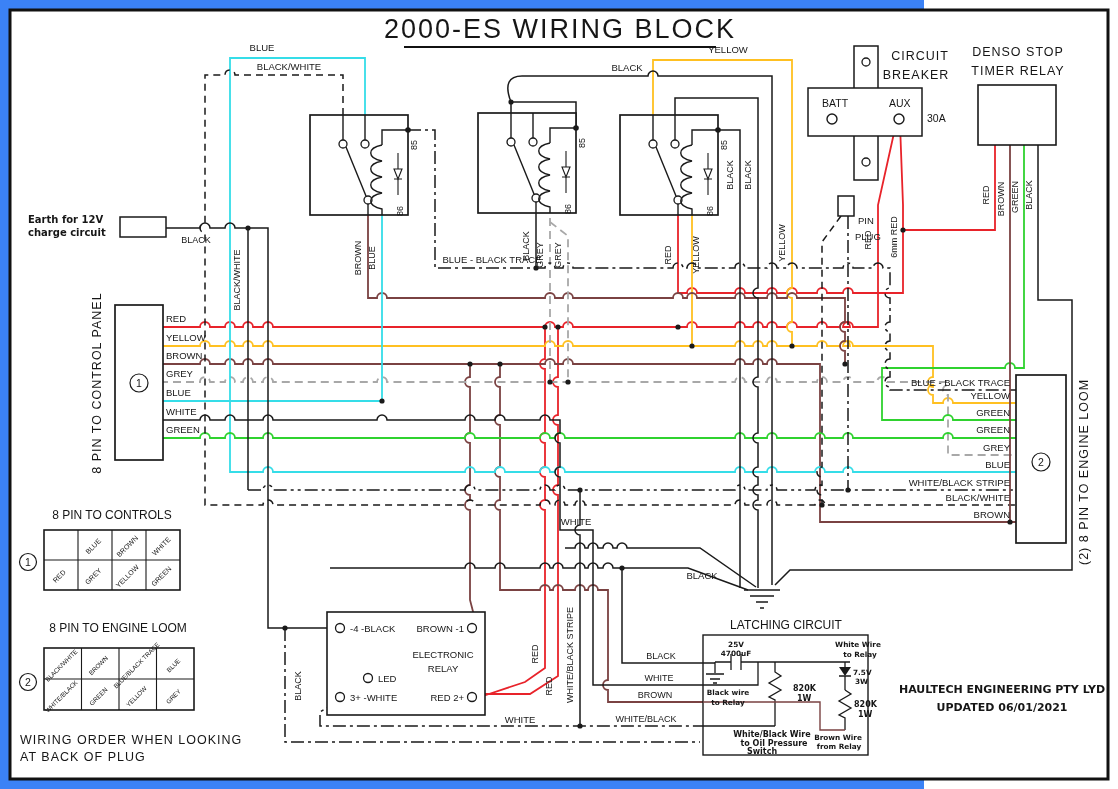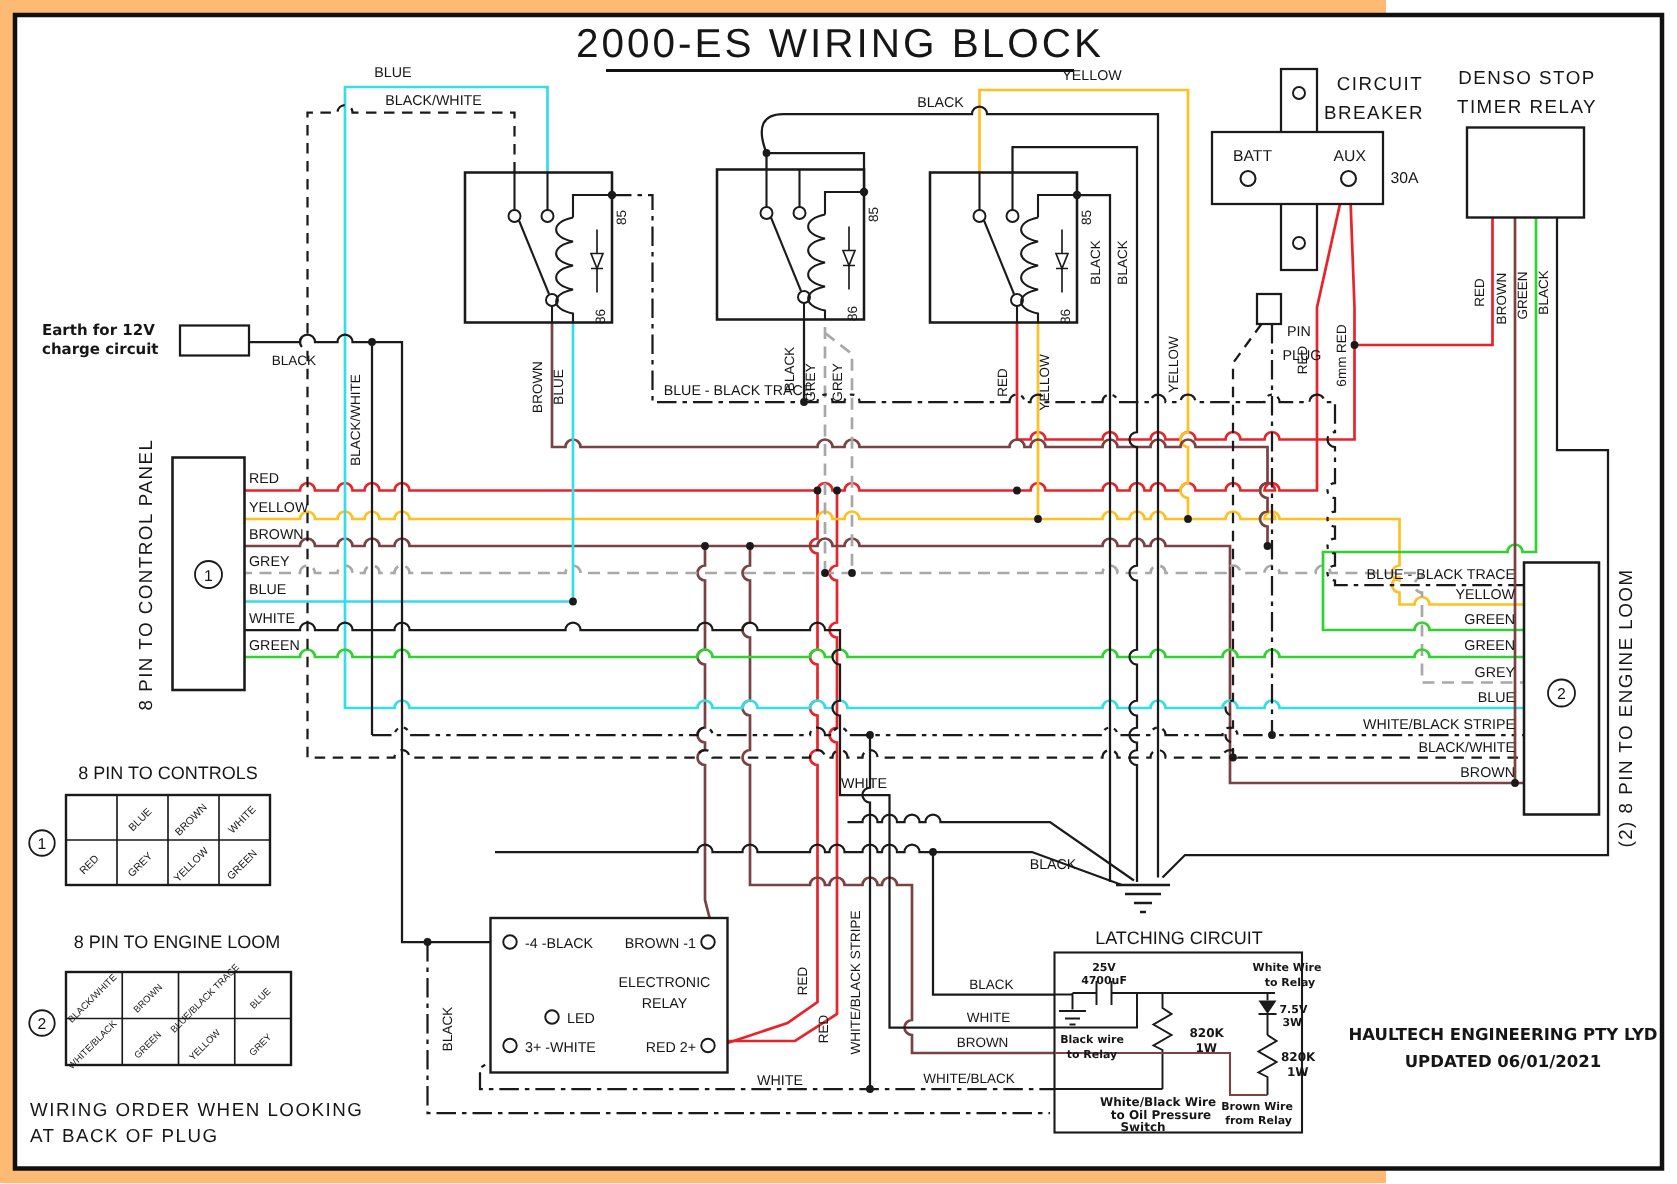--- a/index.html
+++ b/index.html
@@ -1,16 +1,16 @@
 <!DOCTYPE html>
 <html><head>
 <meta charset="utf-8">
 <style>
   html,body{margin:0;padding:0;background:#fff;}
-  .page{width:924px;height:789px;position:relative;background:#fdba74;}
+  .page{width:924px;height:789px;position:relative;background:#3b82f6;}
   svg{display:block;}
   text{font-family:"Liberation Sans",sans-serif;fill:#161616;}
   .t9{font-size:9px;}
   .t95{font-size:9.5px;}
   .t10{font-size:10.5px;}
   .t12{font-size:12px;}
   .t125{font-size:12.5px;letter-spacing:1px;}
   .title{font-size:27px;letter-spacing:2px;}
   .cell{font-size:7px;}
   .cell2{font-size:6.3px;}

